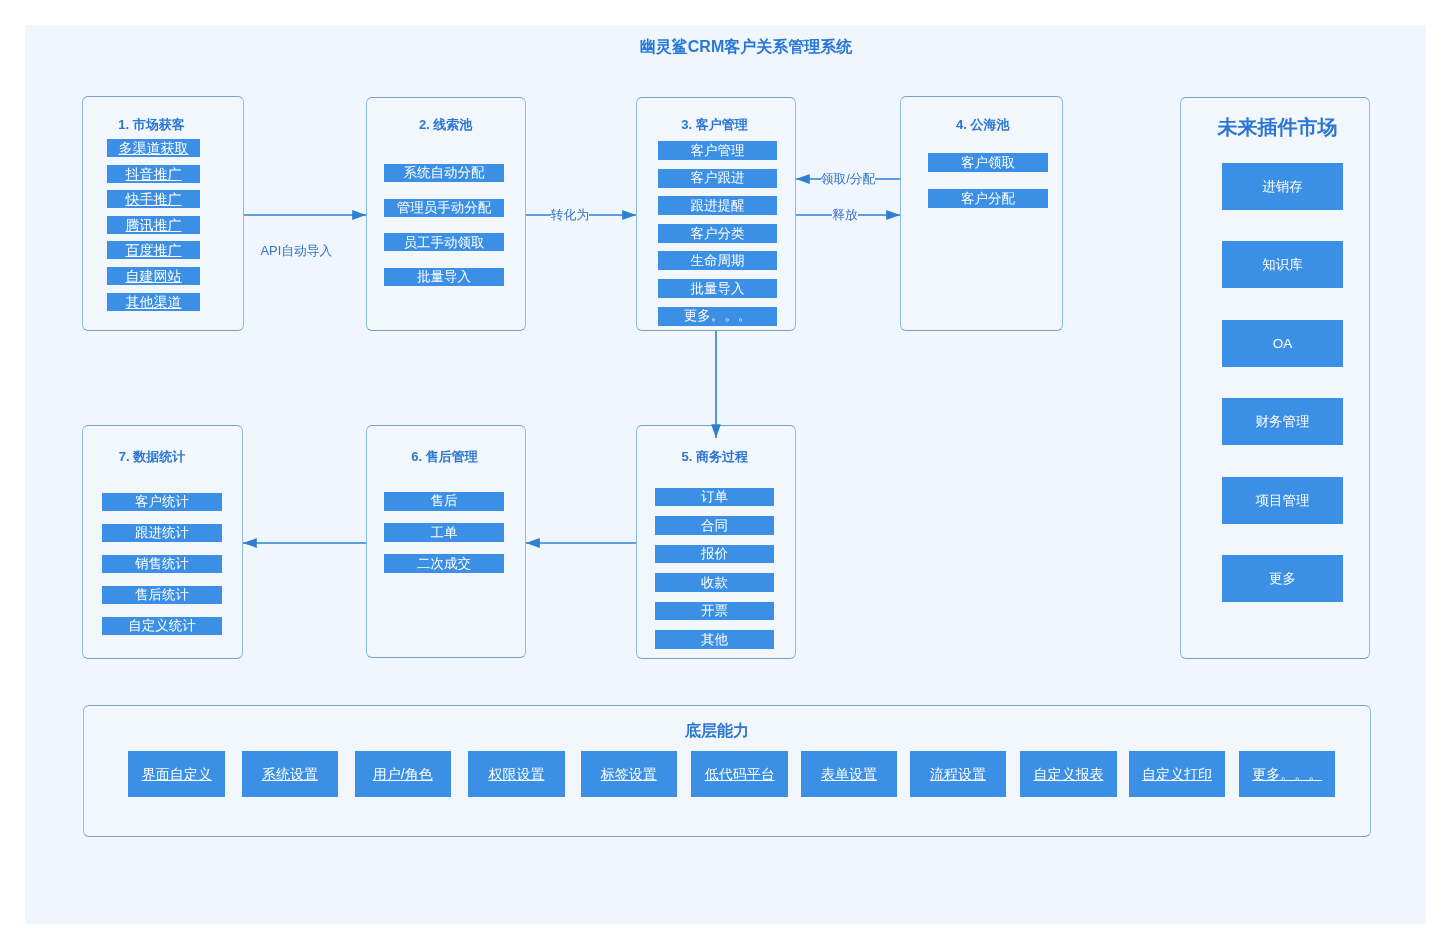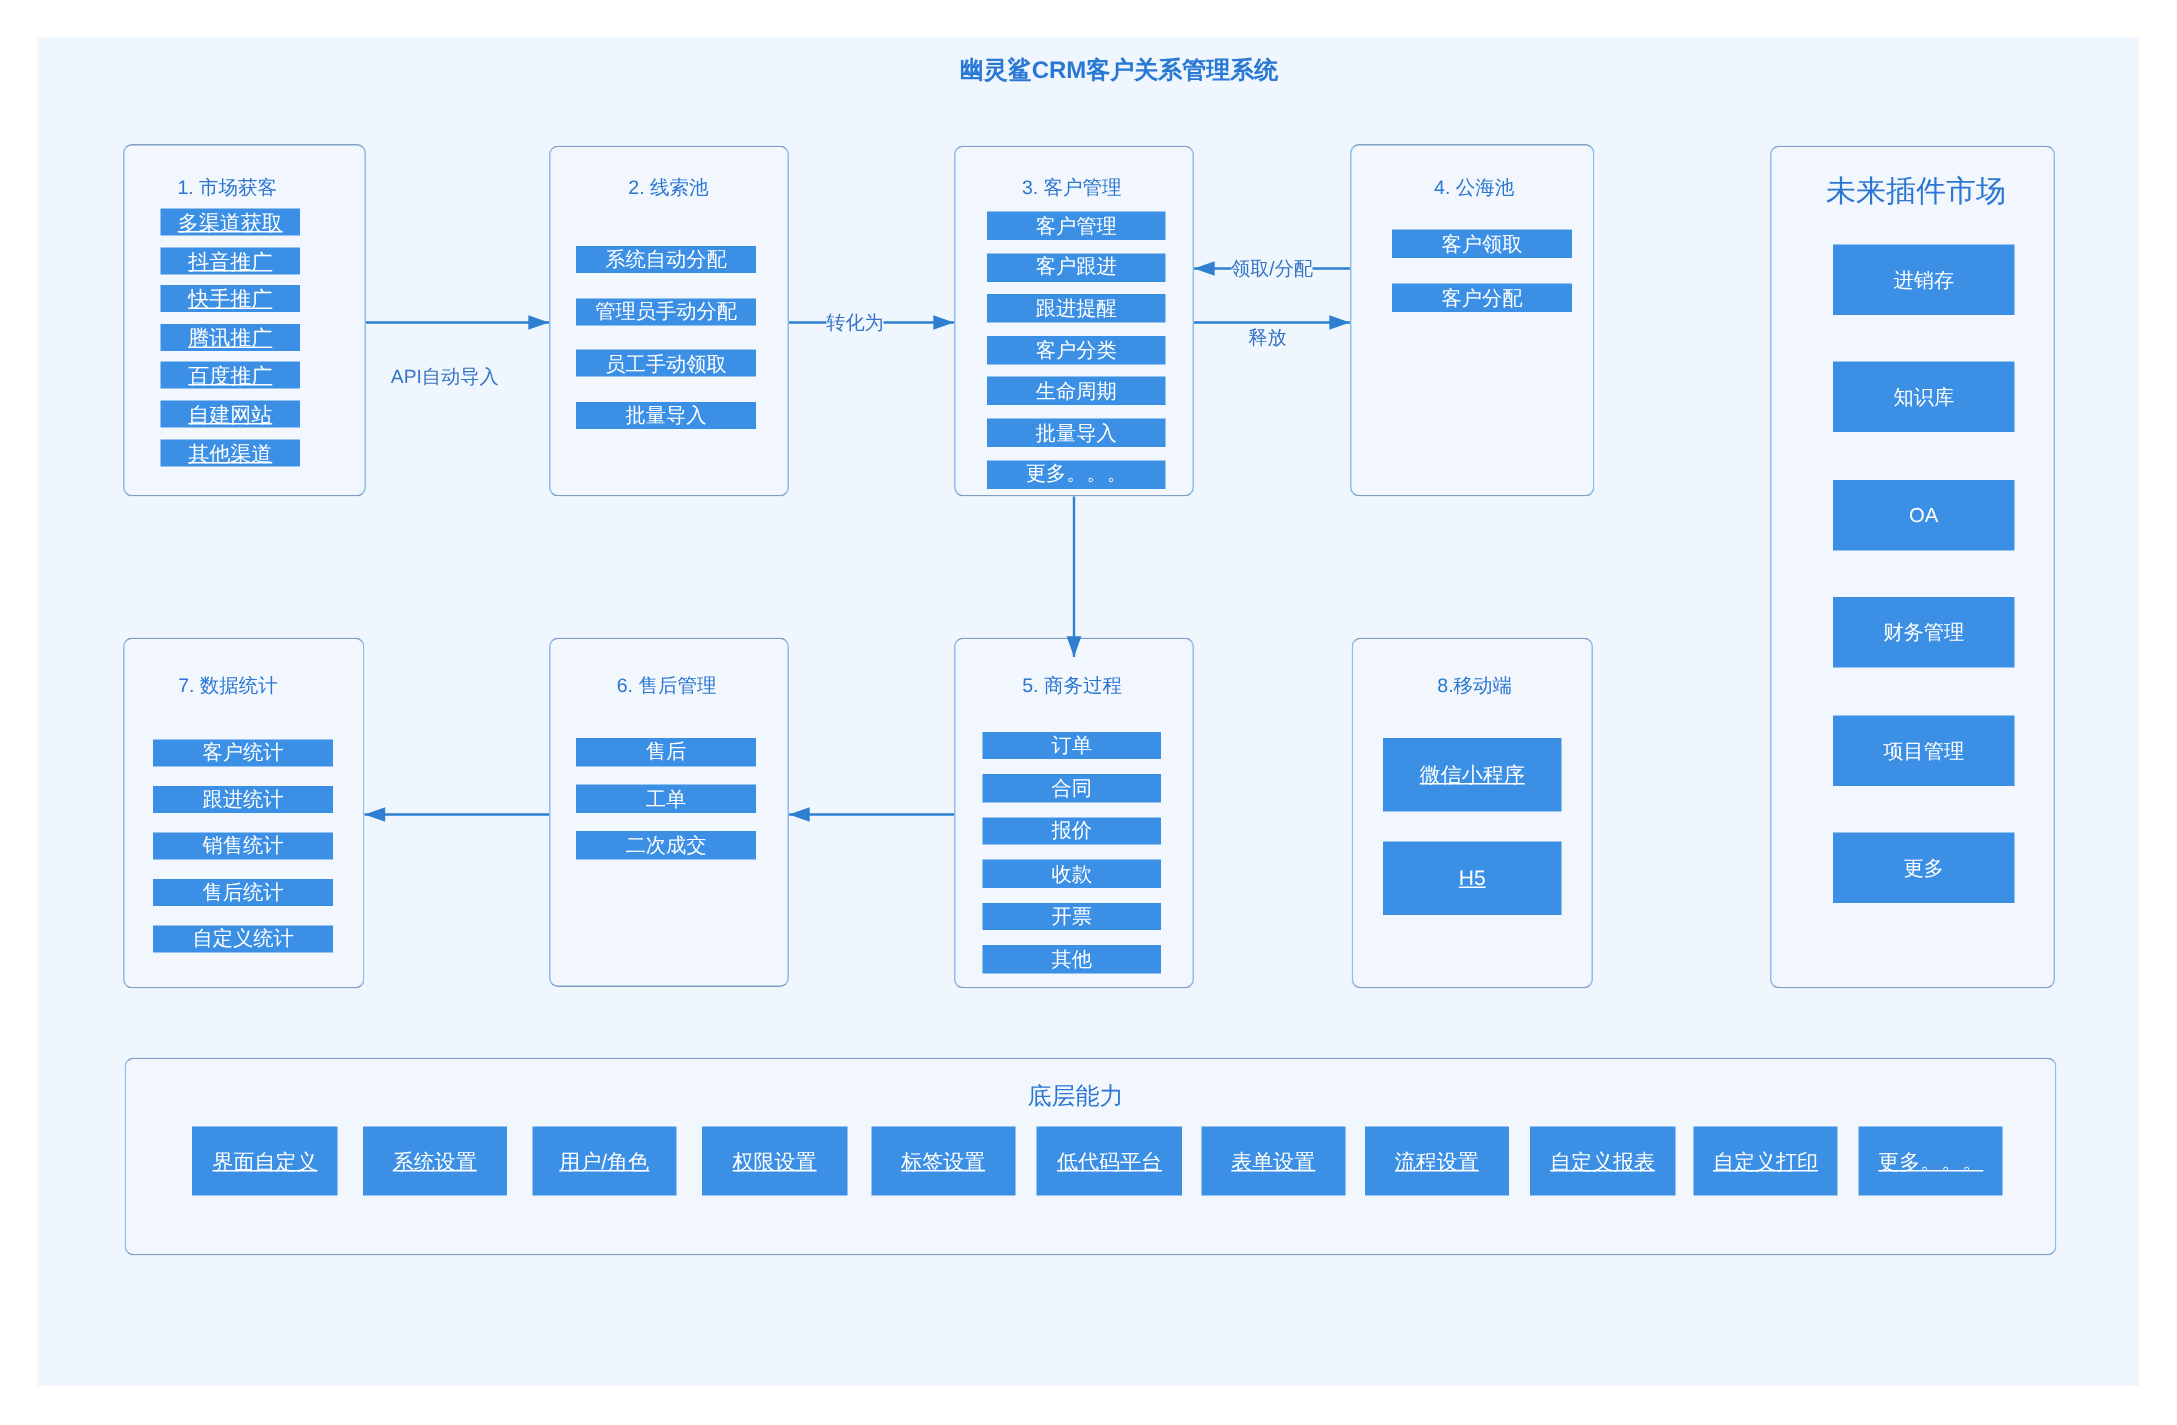--- a/index.html
+++ b/index.html
@@ -5,21 +5,21 @@
 <style>
   html,body{margin:0;padding:0;background:#ffffff;}
   body{width:1451px;height:950px;overflow:hidden;
        font-family:"Liberation Sans","DejaVu Sans",sans-serif;
        -webkit-font-smoothing:antialiased;}
   #canvas{position:absolute;left:25px;top:25px;width:1401px;height:899px;background:#f0f6fd;}
   #page-title{position:absolute;left:21px;top:12px;width:1400px;text-align:center;
        font-size:16px;font-weight:bold;color:#2878d4;}
   .card{position:absolute;box-sizing:border-box;background:#f2f7fd;border-radius:6px;
         border:1px solid #8cbdea;border-top-color:#7f9fc6;border-bottom-color:#7f9fc6;}
-  .card-title{position:absolute;text-align:center;font-size:13px;font-weight:normal;
+  .card-title{position:absolute;text-align:center;font-size:13px;font-weight:bold;
         color:#2b76d2;white-space:nowrap;}
   .found-title{font-size:16px;}
   .chip{position:absolute;box-sizing:border-box;background:#3b8fe4;color:#ffffff;
         font-size:13.5px;line-height:1;text-align:center;
         display:flex;align-items:center;justify-content:center;}
   .chip.sm{font-size:14px;text-decoration:underline;}
   svg.wires{position:absolute;left:0;top:0;width:1401px;height:899px;
         overflow:visible;z-index:5;pointer-events:none;}
   .wire{stroke:#2f7fd0;stroke-width:1.6;fill:none;}
   .ahead{fill:#2f7fd0;}
@@ -90,25 +90,20 @@
   </div>
   <div class="card" style="left:611px;top:400px;width:160px;height:234px">
     <div class="card-title" style="left:-22.3px;top:22px;width:200px">5. 商务过程</div>
     <div class="chip" style="left:18px;top:61.5px;width:119px;height:18.5px">订单</div>
     <div class="chip" style="left:18px;top:90px;width:119px;height:18.5px">合同</div>
     <div class="chip" style="left:18px;top:118.5px;width:119px;height:18.5px">报价</div>
     <div class="chip" style="left:18px;top:147px;width:119px;height:18.5px">收款</div>
     <div class="chip" style="left:18px;top:175.5px;width:119px;height:18.5px">开票</div>
     <div class="chip" style="left:18px;top:204px;width:119px;height:18.5px">其他</div>
   </div>
-  <div class="card" style="left:876px;top:400px;width:161px;height:234px">
-    <div class="card-title" style="left:-18.9px;top:22px;width:200px">8.移动端</div>
-    <div class="chip sm" style="left:20px;top:65.6px;width:119px;height:49px">微信小程序</div>
-    <div class="chip sm" style="left:20px;top:134.9px;width:119px;height:49px">H5</div>
-  </div>
   <div class="card" style="left:58px;top:680px;width:1288px;height:132px">
     <div class="card-title found-title" style="left:0px;top:15px;width:1266px">底层能力</div>
     <div class="chip sm" style="left:44.4px;top:45px;width:96.6px;height:46px">界面自定义</div>
     <div class="chip sm" style="left:157.6px;top:45px;width:96.6px;height:46px">系统设置</div>
     <div class="chip sm" style="left:270.5px;top:45px;width:96.6px;height:46px">用户/角色</div>
     <div class="chip sm" style="left:384.1px;top:45px;width:96.6px;height:46px">权限设置</div>
     <div class="chip sm" style="left:496.5px;top:45px;width:96.6px;height:46px">标签设置</div>
     <div class="chip sm" style="left:607.4px;top:45px;width:96.6px;height:46px">低代码平台</div>
     <div class="chip sm" style="left:716.6px;top:45px;width:96.6px;height:46px">表单设置</div>
     <div class="chip sm" style="left:825.6px;top:45px;width:96.6px;height:46px">流程设置</div>
@@ -130,15 +125,15 @@
     <polygon class="ahead" points="691,413 686.1,399.2 695.9,399.2"></polygon>
     <path class="wire" d="M501 518 L611 518"></path>
     <polygon class="ahead" points="501,518 514.8,513.1 514.8,522.9"></polygon>
     <path class="wire" d="M218 518 L341 518"></path>
     <polygon class="ahead" points="218,518 231.8,513.1 231.8,522.9"></polygon>
   </svg>
 
   <div class="wlabel" style="left: 235.586px; top: 181.5px; margin-top: 36px;">API自动导入</div>
   <div class="wlabel" style="left: 525.805px; top: 181.5px; text-align: right;">转化为</div>
   <div class="wlabel" style="left: 795.625px; top: 145.5px;">领取/分配</div>
-  <div class="wlabel" style="left: 807.203px; top: 181.5px; margin-top: 10px;">释放</div>
+  <div class="wlabel" style="left: 807.203px; top: 181.5px;">释放</div>
 
 </div>
 
 </body></html>

